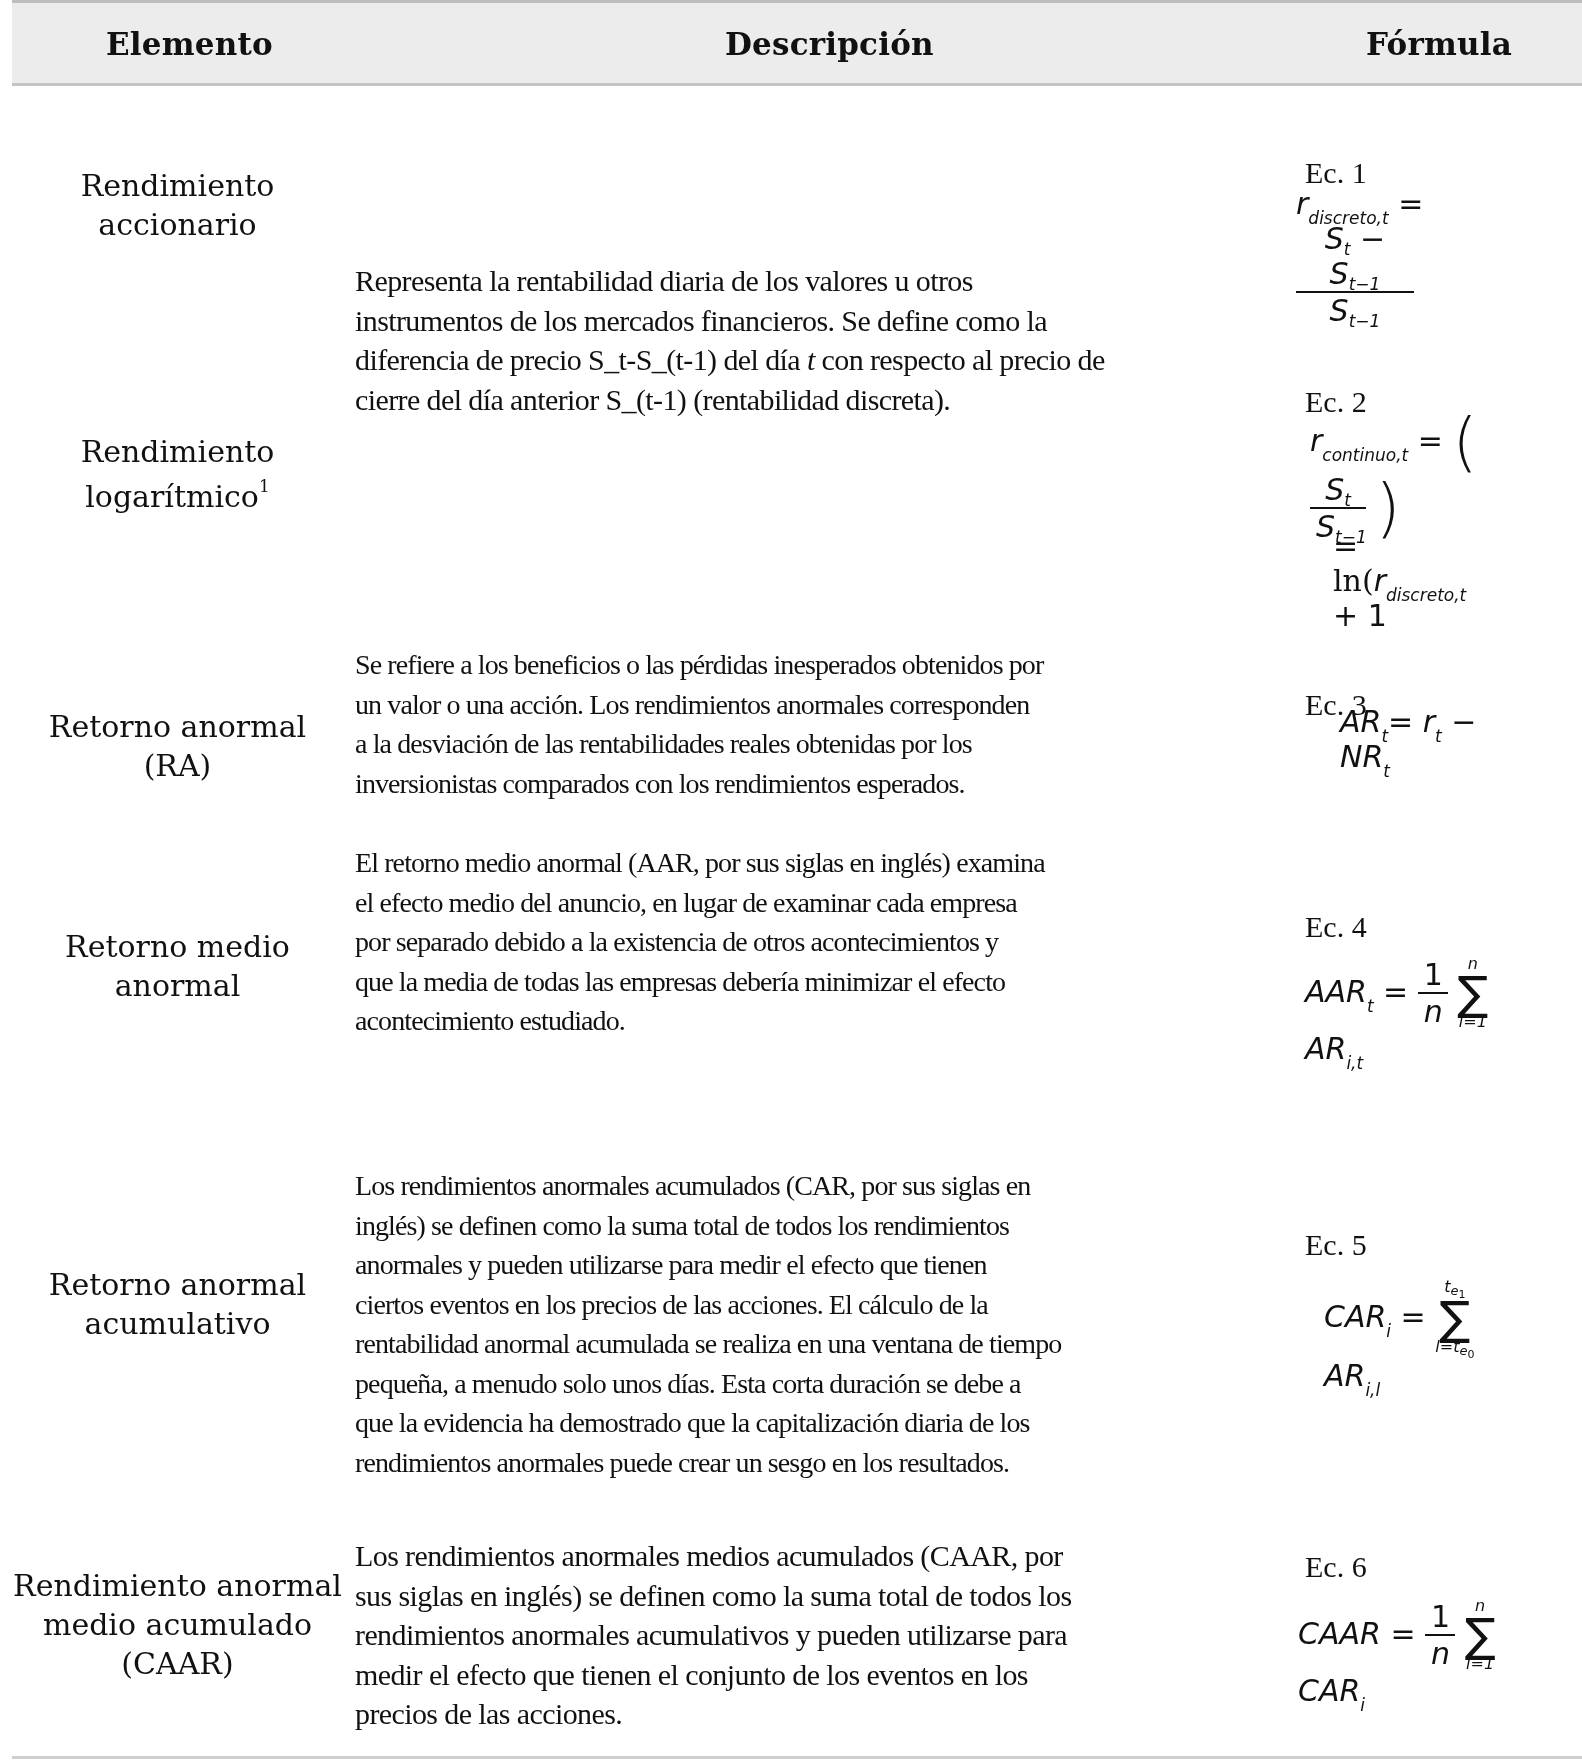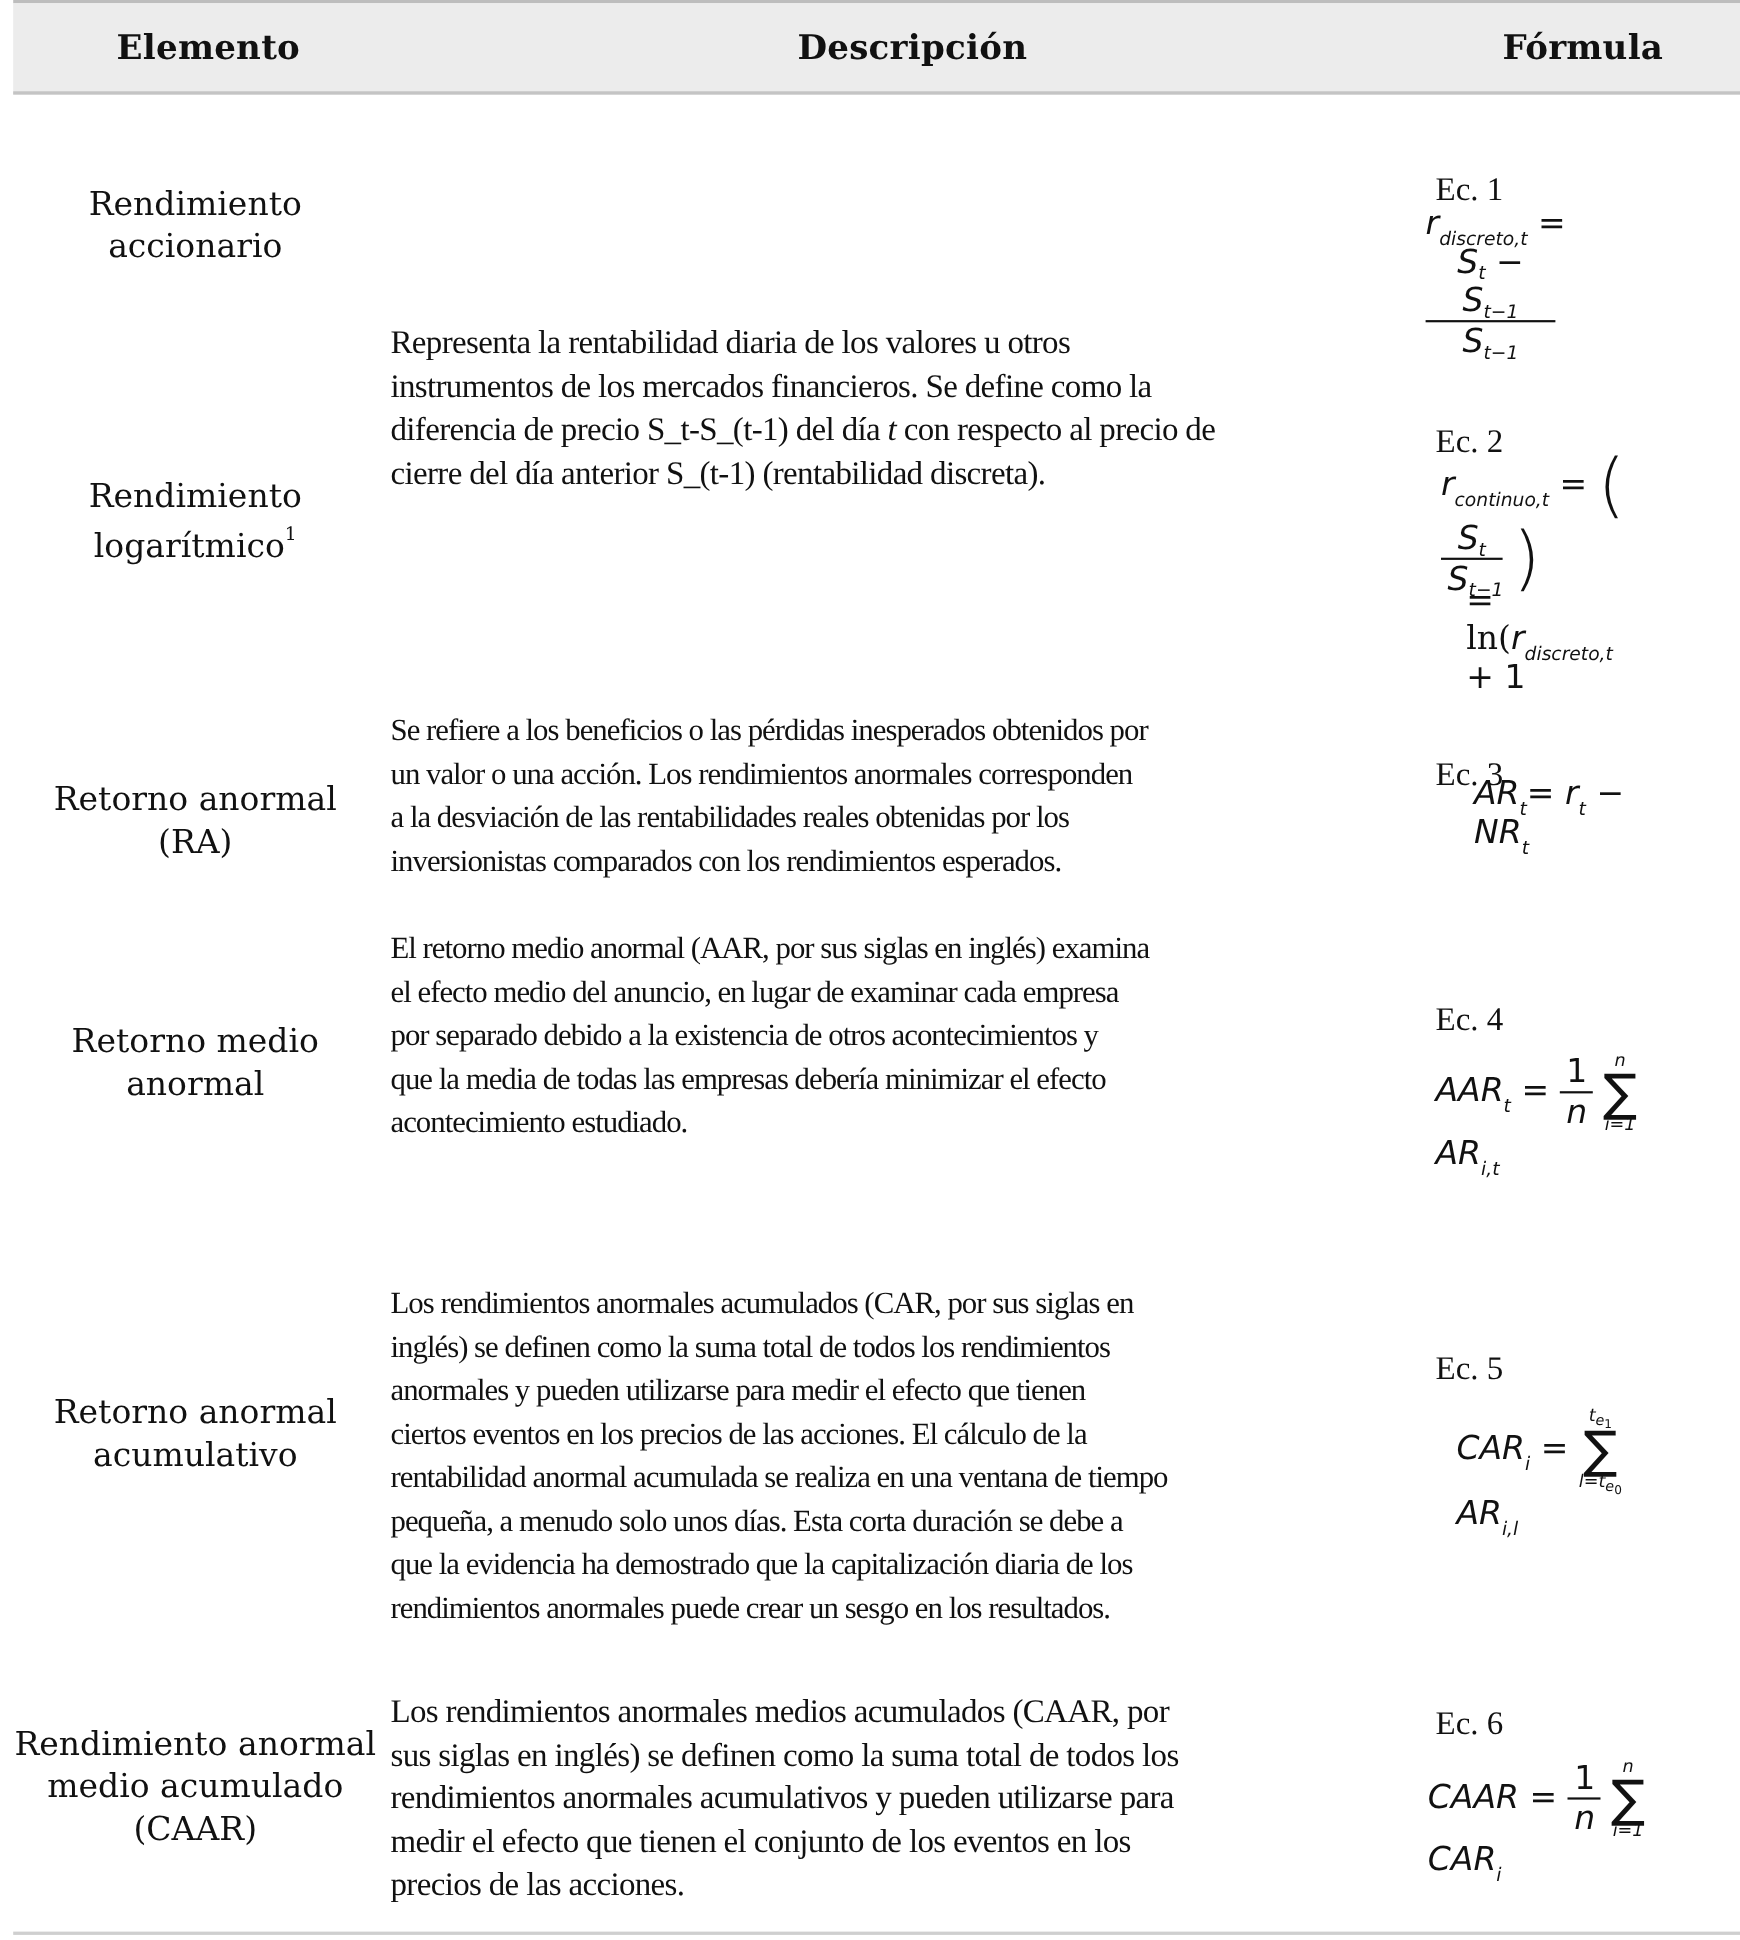--- a/index.html
+++ b/index.html
@@ -47,21 +47,21 @@
 
   <div class="elem" style="top:166px;">
     <div>Rendimiento</div>
     <div>accionario</div>
   </div>
   <div class="elem" style="top:432px;">
     <div>Rendimiento</div>
     <div><span>logarítmico</span><sup>1</sup></div>
   </div>
 
-  <div class="desc condensed" style="top:292px;">
+  <div class="desc condensed" style="top:261px;">
     <div>Representa la rentabilidad diaria de los valores u otros</div>
     <div>instrumentos de los mercados financieros. Se define como la</div>
     <div><span>diferencia de precio S_t-S_(t-1) del día </span><i>t</i><span> con respecto al precio de</span></div>
     <div>cierre del día anterior S_(t-1) (rentabilidad discreta).</div>
   </div>
 
   <div class="eclabel" style="top:156px;">Ec. 1</div>
   <div class="math" style="left:1296px; top:186px;">
     <span>r</span><span class="sub" style="top:10px;">discreto,t</span>
     <span class="up">=</span>

